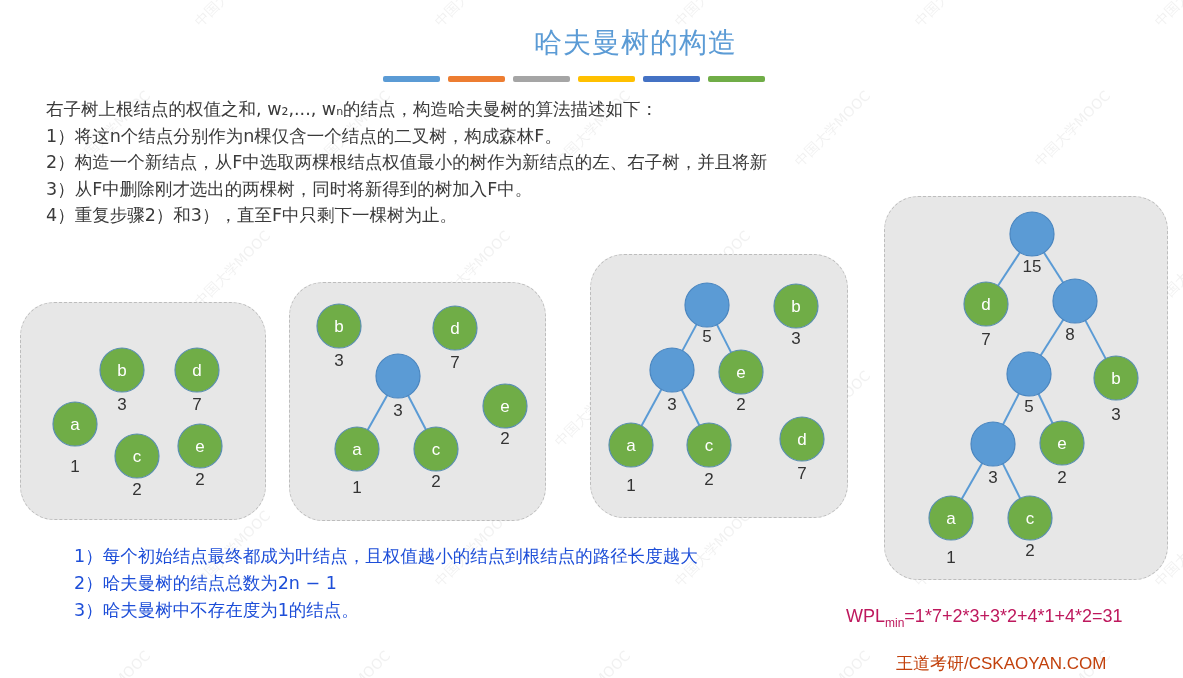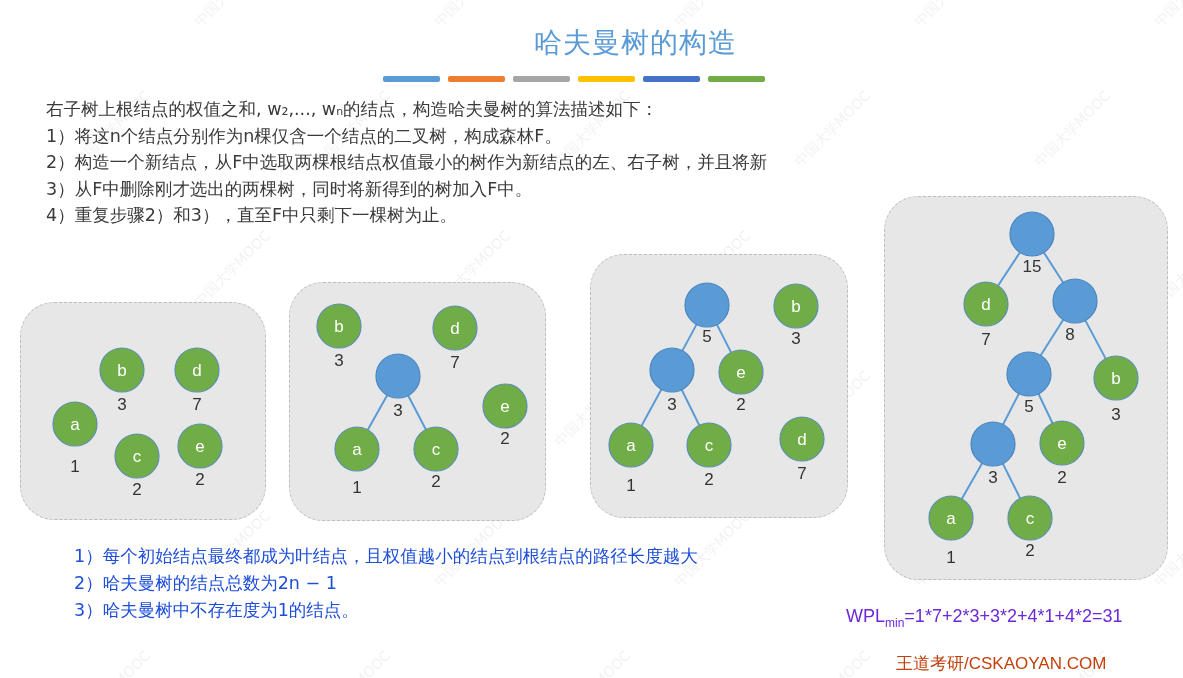--- a/index.html
+++ b/index.html
@@ -6,21 +6,21 @@
   body{width:1183px;height:678px;position:relative;overflow:hidden;font-family:"DejaVu Sans","Liberation Sans",sans-serif;color:#333;}
   .title{position:absolute;left:0;top:24px;width:1183px;text-align:center;font-size:28px;color:#5b9bd5;letter-spacing:1px;padding-left:44px;}
   .bars{position:absolute;left:383px;top:76px;height:7px;display:flex;gap:8px;}
   .bars span{display:block;width:57px;height:6px;border-radius:2px;}
   .steps{position:absolute;left:46px;top:96px;font-size:17.5px;line-height:26.5px;color:#3a3a3a;white-space:nowrap;}
   .steps div{height:26.5px;}
   .props{position:absolute;left:46px;top:543px;font-size:17.5px;line-height:27px;color:#1d4ed8;white-space:nowrap;margin-left:28px;}
   .props div{height:27px;}
   .panel{position:absolute;background:#e7e7e7;border:1.5px dashed #bdbdbd;border-radius:34px;box-sizing:border-box;}
   svg.tree{position:absolute;left:0;top:0;overflow:visible;}
-  .wpl{position:absolute;left:846px;top:606px;font-size:18px;color:#6d28d9;white-space:nowrap;font-family:"Liberation Sans",sans-serif;}
+  .wpl{position:absolute;left:846px;top:606px;font-size:18px;color:#be185d;white-space:nowrap;font-family:"Liberation Sans",sans-serif;}
   .wpl sub{font-size:12px;}
   .brand{position:absolute;left:896px;top:652px;font-size:17px;color:#c2410c;font-family:"Liberation Sans",sans-serif;white-space:nowrap;}
   .wm{position:absolute;font-size:14px;color:rgba(180,180,180,0.18);transform:rotate(-45deg);white-space:nowrap;pointer-events:none;}
 </style>
 </head>
 <body>
 
 <div id="wm-layer">
     <div class="wm" style="left: -57.1429px; top: -20px;">中国大学MOOC</div>
     <div class="wm" style="left: 182.857px; top: -20px;">中国大学MOOC</div>

